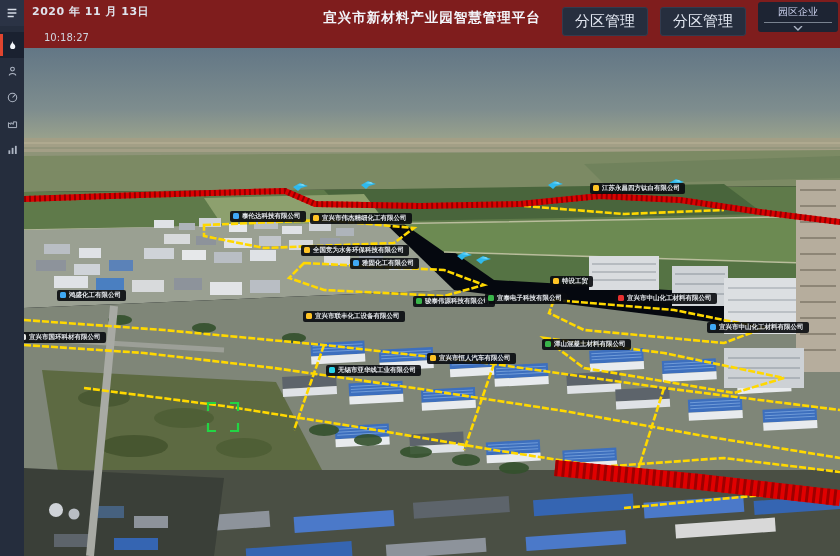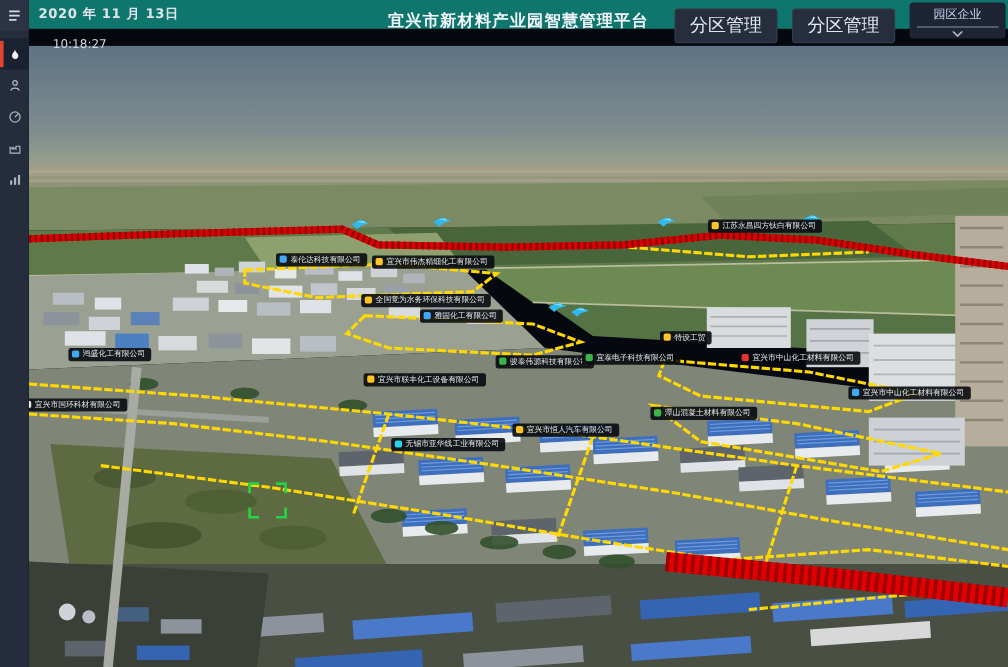--- a/index.html
+++ b/index.html
@@ -1,21 +1,21 @@
 <!DOCTYPE html>
 <html><head>
 <meta charset="utf-8">
 <style>
   html,body{margin:0;padding:0;background:#05080f;}
   body{width:840px;height:556px;position:relative;overflow:hidden;
        font-family:"DejaVu Sans","Liberation Sans",sans-serif;}
 
   
-  .topbar{position:absolute;left:24px;top:0;width:816px;height:24px;
-          background:#0f766e;z-index:20;}
+  .topbar{position:absolute;left:24px;top:0;width:816px;height:48px;
+          background:#7f1d1d;z-index:20;}
   .datetime{position:absolute;left:8px;top:4px;color:#dfe3ec;}
   .date{font-size:11px;font-weight:bold;letter-spacing:.5px;}
   .time{font-size:10px;margin-top:13px;margin-left:12px;color:#cfd5df;}
   .app-title{position:absolute;left:0;right:0;top:9px;text-align:center;
              color:#f2f5fa;font-size:13.5px;font-weight:bold;letter-spacing:1px;font-family:Liberation Mono, monospace;}
   .tb-right{position:absolute;right:2px;top:2px;display:flex;align-items:flex-start;gap:12px;}
   .tb-btn{margin-top:5px;background:#262e3e;color:#e3e8f2;font-size:15px;
           padding:4px 12px;border-radius:3px;border:1px solid #323b4e;cursor:pointer;}
   .dropdown{width:80px;height:30px;background:#1d2433;border-radius:3px;
             display:flex;flex-direction:column;align-items:center;justify-content:center;}
@@ -36,21 +36,21 @@
   .sb-item svg{display:block;}
 
   
   .map{position:absolute;left:24px;top:38px;width:816px;height:518px;overflow:hidden;}
   .map svg.scene{position:absolute;left:0;top:0;}
 
   
   .marker{position:absolute;display:flex;align-items:center;gap:3px;
           background:rgba(9,11,15,.9);color:#e4e7eb;font-size:6.5px;line-height:1;
           padding:2px 5px 2px 3px;border-radius:2px;white-space:nowrap;z-index:5;
-          cursor:pointer;}
+          cursor:pointer;font-weight:bold;}
   .dot{width:6px;height:6px;border-radius:1.5px;flex:none;}
   .c-blue{background:#3fa9f5}.c-yellow{background:#ffc425}.c-green{background:#39b54a}
   .c-red{background:#e83030}.c-cyan{background:#29d3e8}.c-white{background:#e8e8e8}
 </style>
 </head>
 <body>
 
 <div class="topbar">
   <div class="datetime">
     <div class="date">2020 年 11 月 13日</div>

